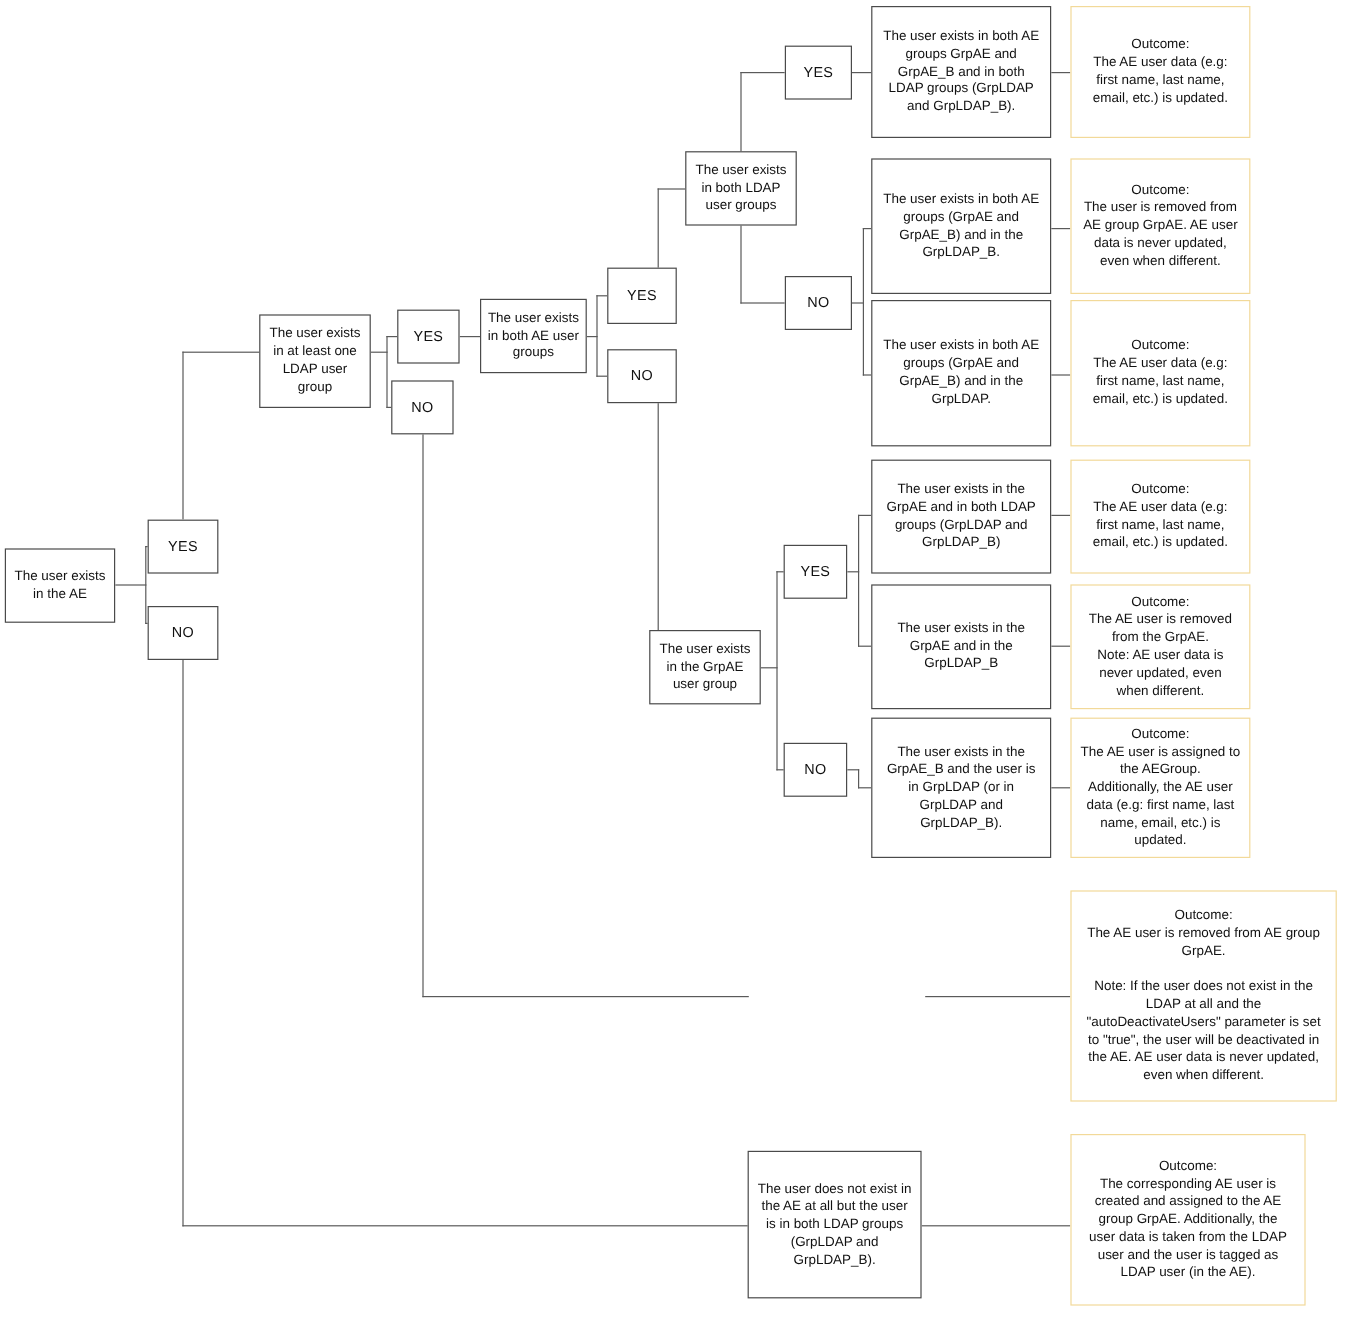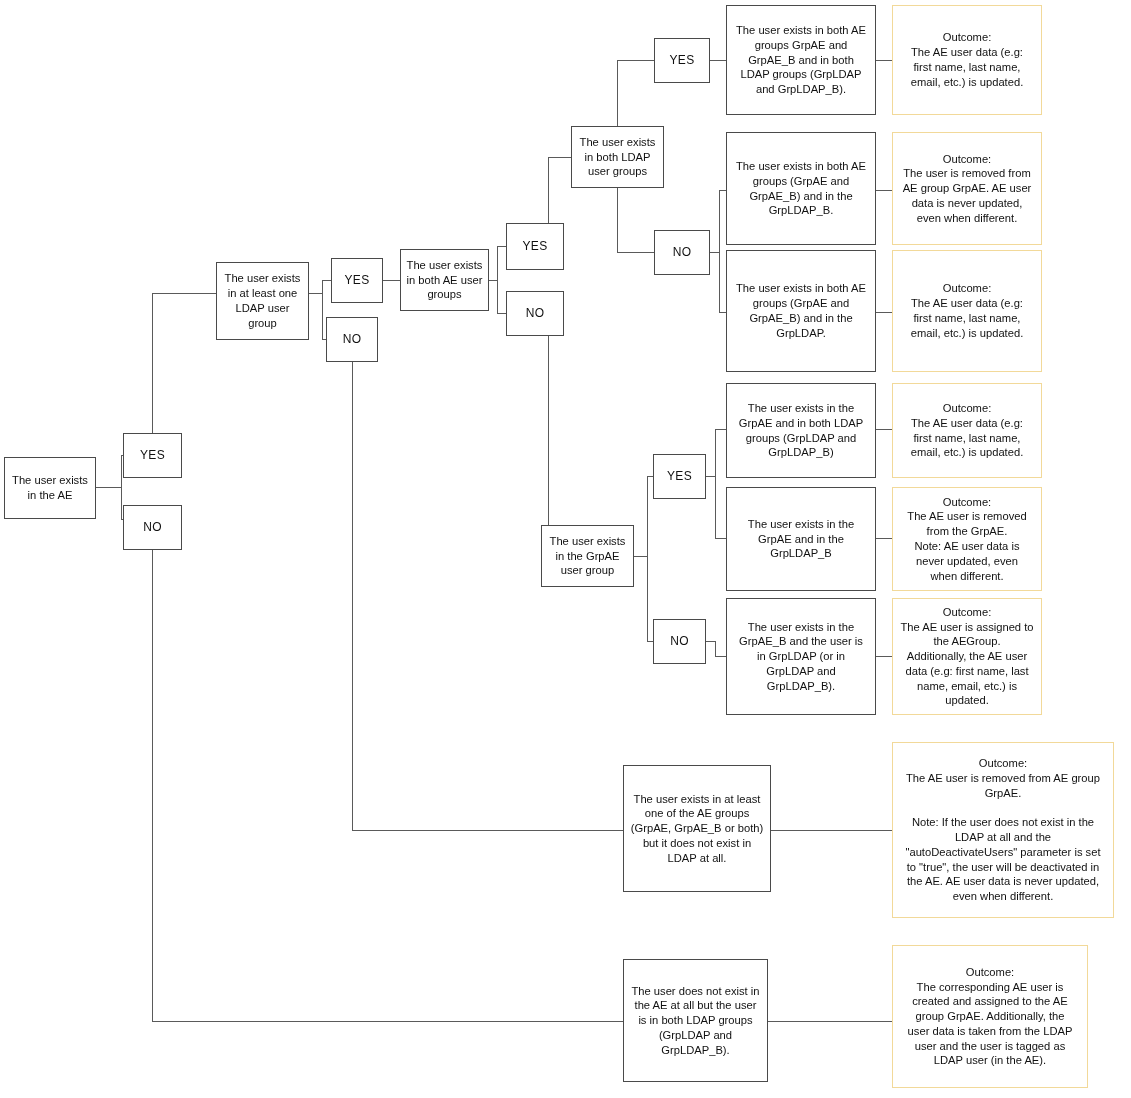--- a/index.html
+++ b/index.html
@@ -229,27 +229,20 @@
   </div>
 
   <div class="node" style="left:726px; top:598px; width:150px; height:117px;">
     <span class="txt">The user exists in the
 GrpAE_B and the user is
 in GrpLDAP (or in
 GrpLDAP and
 GrpLDAP_B).</span>
   </div>
 
-  <div class="node" style="left:623px; top:765px; width:148px; height:127px;">
-    <span class="txt">The user exists in at least
-one of the AE groups
-(GrpAE, GrpAE_B or both)
-but it does not exist in
-LDAP at all.</span>
-  </div>
 
   <div class="node" style="left:623px; top:959px; width:145px; height:123px;">
     <span class="txt">The user does not exist in
 the AE at all but the user
 is in both LDAP groups
 (GrpLDAP and
 GrpLDAP_B).</span>
   </div>
 
   <div class="node outcome" style="left:892px; top:5px; width:150px; height:110px;">

